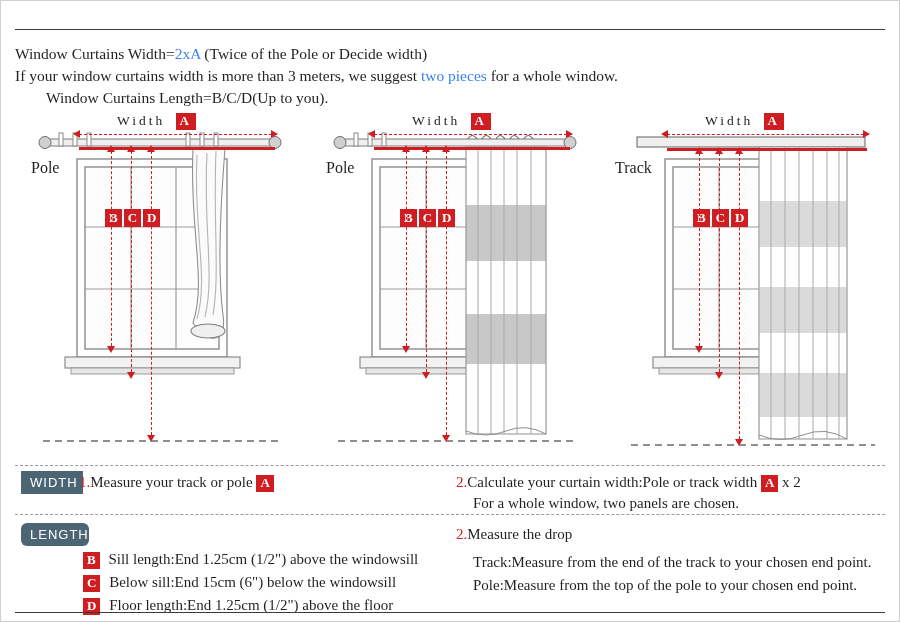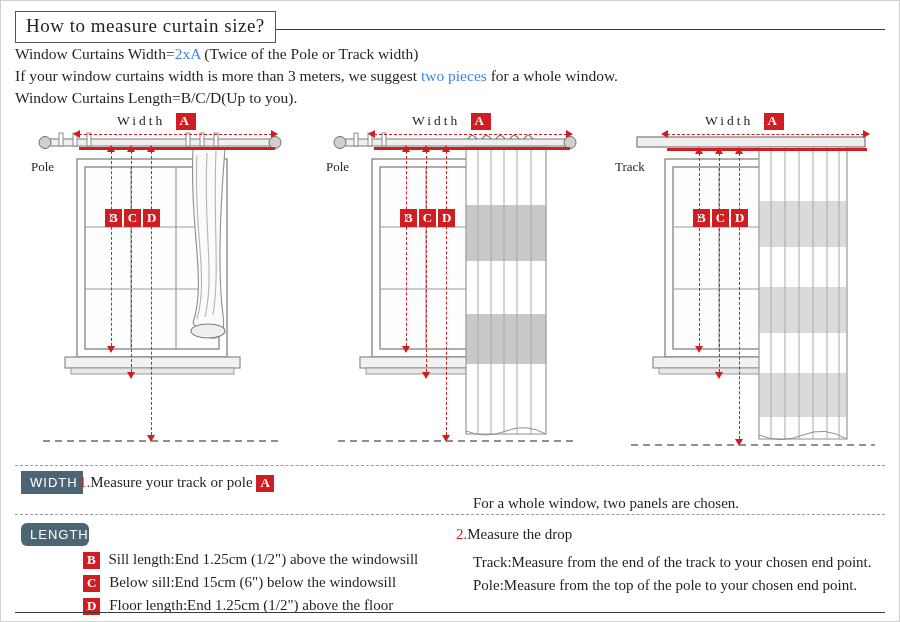--- a/index.html
+++ b/index.html
@@ -43,39 +43,39 @@
   }
   .intro {
     position: absolute;
     left: 14px;
     font-size: 15.5px;
     line-height: 18px;
     white-space: nowrap;
   }
   .intro.l1 { top: 44px; }
   .intro.l2 { top: 66px; }
-  .intro.l3 { top: 88px; }
+  .intro.l3 { top: 88px; margin-left: 31px; }
   .red { color: #3b82f6; }
 
   
   .redbox {
     display: inline-block;
     background: #cf1d22;
     color: #ffffff;
     font-family: "Liberation Serif", serif;
     font-size: 13px;
     line-height: 14px;
     padding: 1px 4px 2px 4px;
     text-align: center;
     font-weight: bold;
   }
   .panel { position: absolute; top: 108px; height: 350px; }
   .lbl {
     position: absolute;
-    font-size: 13px;
+    font-size: 16px;
     color: #231f20;
   }
   .wlabel {
     position: absolute;
     font-size: 13.5px;
     letter-spacing: 3px;
     color: #231f20;
     white-space: nowrap;
   }
   .dimline {
@@ -137,24 +137,23 @@
 
   
   .win-svg { position: absolute; left: 0; top: 0; }
 </style>
 </head>
 <body>
 
 <div id="page">
 
   <div class="title-rule"></div>
-  <div class="title-box">How to measure  curtain size?</div>
 
   <div class="intro l1">
-    <span>Window Curtains Width=</span><span class="red">2xA</span><span> (Twice of the Pole or Track width)</span>
+    <span>Window Curtains Width=</span><span class="red">2xA</span><span> (Twice of the Pole or Decide width)</span>
   </div>
   <div class="intro l2">
     <span>If your window curtains width is more than 3 meters, we suggest </span><span class="red">two pieces</span><span> for a whole window.</span>
   </div>
   <div class="intro l3">Window Curtains Length=B/C/D(Up to you).</div>
 
   <div class="panel" style="left:20px; width:280px;">
 
     <svg class="win-svg" width="280" height="350" viewBox="0 0 280 350">
 
@@ -372,20 +371,23 @@
   </div>
 
   <div class="sec-divider" style="top:464px;"></div>
 
   <div class="tag" style="left:20px; top:470px; width:44px;">WIDTH</div>
 
   <div class="btext" style="left:78px; top:472px;">
     <span class="num">1.</span><span>Measure your track or pole </span><span class="redbox">A</span>
   </div>
 
+  <div class="btext" style="left:455px; top:472px;">
+    <span class="num">2.</span><span>Calculate your curtain width:Pole or track width </span><span class="redbox">A</span><span> x 2</span>
+  </div>
   <div class="btext" style="left:472px; top:493px;">For a whole window, two panels are chosen.</div>
 
   <div class="sec-divider" style="top:513px;"></div>
 
   <div class="tag" style="left:20px; top:522px; width:50px;border-radius:6px;">LENGTH</div>
 
 
   <div class="btext" style="left:82px; top:549px;">
     <span class="redbox">B</span>
     <span style="margin-left:5px;">Sill length:End 1.25cm (1/2") above the windowsill</span>

